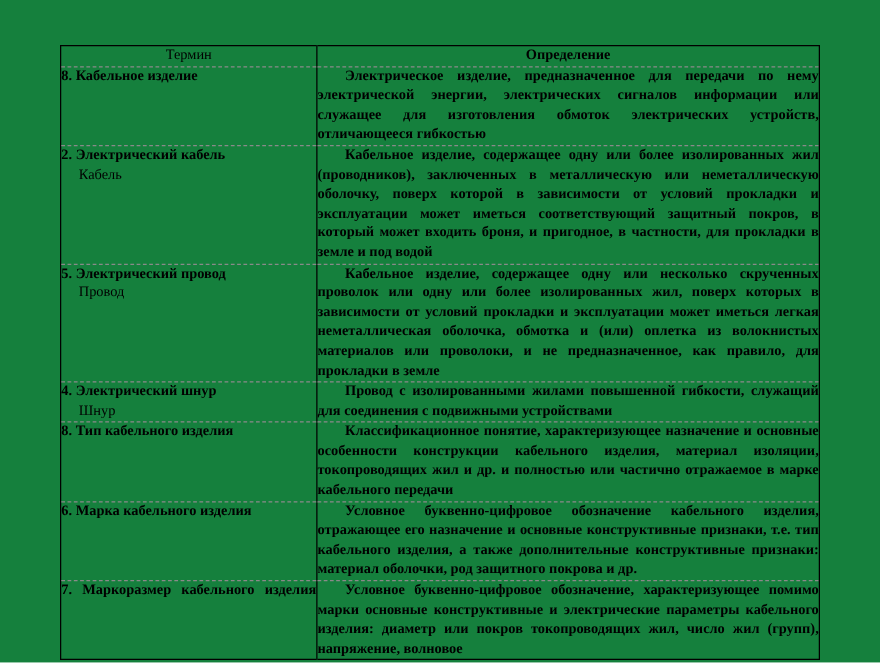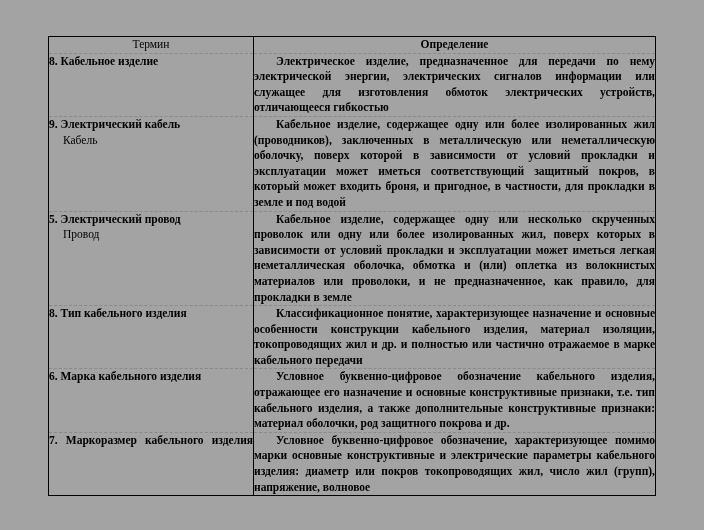--- a/index.html
+++ b/index.html
@@ -11,21 +11,21 @@
     width: 704px;
     height: 530px;
     overflow: hidden;
     font-family: "Liberation Serif", "DejaVu Serif", serif;
     color: #000000;
   }
   #page {
     position: relative;
     width: 704px;
     height: 530px;
-    background: #a3a3a3;
+    background: #15803d;
   }
   #glossary-table {
     position: absolute;
     left: 48px;
     top: 36px;
     width: 607px;
     border-collapse: collapse;
     border: 1px solid #000000;
     table-layout: fixed;
   }
@@ -112,38 +112,47 @@
         <td class="cell-term">
           <span class="term-main">8. Кабельное изделие</span>
         </td>
         <td class="cell-def">
           <span class="def-body">Электрическое изделие, предназначенное для передачи по нему электрической энергии, электрических сигналов информации или служащее для изготовления обмоток электрических устройств, отличающееся гибкостью</span>
         </td>
       </tr>
 
       <tr class="row-sep">
         <td class="cell-term">
-          <span class="term-main">9. Электрический кабель</span>
+          <span class="term-main">2. Электрический кабель</span>
           <span class="term-alt">Кабель</span>
         </td>
         <td class="cell-def">
           <span class="def-body">Кабельное изделие, содержащее одну или более изолированных жил (проводников), заключенных в металлическую или неметаллическую оболочку, поверх которой в зависимости от условий прокладки и эксплуатации может иметься соответствующий защитный покров, в который может входить броня, и пригодное, в частности, для прокладки в земле и под водой</span>
         </td>
       </tr>
 
       <tr class="row-sep">
         <td class="cell-term">
           <span class="term-main">5. Электрический провод</span>
           <span class="term-alt">Провод</span>
         </td>
         <td class="cell-def">
           <span class="def-body">Кабельное изделие, содержащее одну или несколько скрученных проволок или одну или более изолированных жил, поверх которых в зависимости от условий прокладки и эксплуатации может иметься легкая неметаллическая оболочка, обмотка и (или) оплетка из волокнистых материалов или проволоки, и не предназначенное, как правило, для прокладки в земле</span>
         </td>
       </tr>
 
+      <tr class="row-sep">
+        <td class="cell-term">
+          <span class="term-main">4. Электрический шнур</span>
+          <span class="term-alt">Шнур</span>
+        </td>
+        <td class="cell-def">
+          <span class="def-body">Провод с изолированными жилами повышенной гибкости, служащий для соединения с подвижными устройствами</span>
+        </td>
+      </tr>
 
       <tr class="row-sep">
         <td class="cell-term">
           <span class="term-main">8. Тип кабельного изделия</span>
         </td>
         <td class="cell-def">
           <span class="def-body">Классификационное понятие, характеризующее назначение и основные особенности конструкции кабельного изделия, материал изоляции, токопроводящих жил и др. и полностью или частично отражаемое в марке кабельного передачи</span>
         </td>
       </tr>
 

